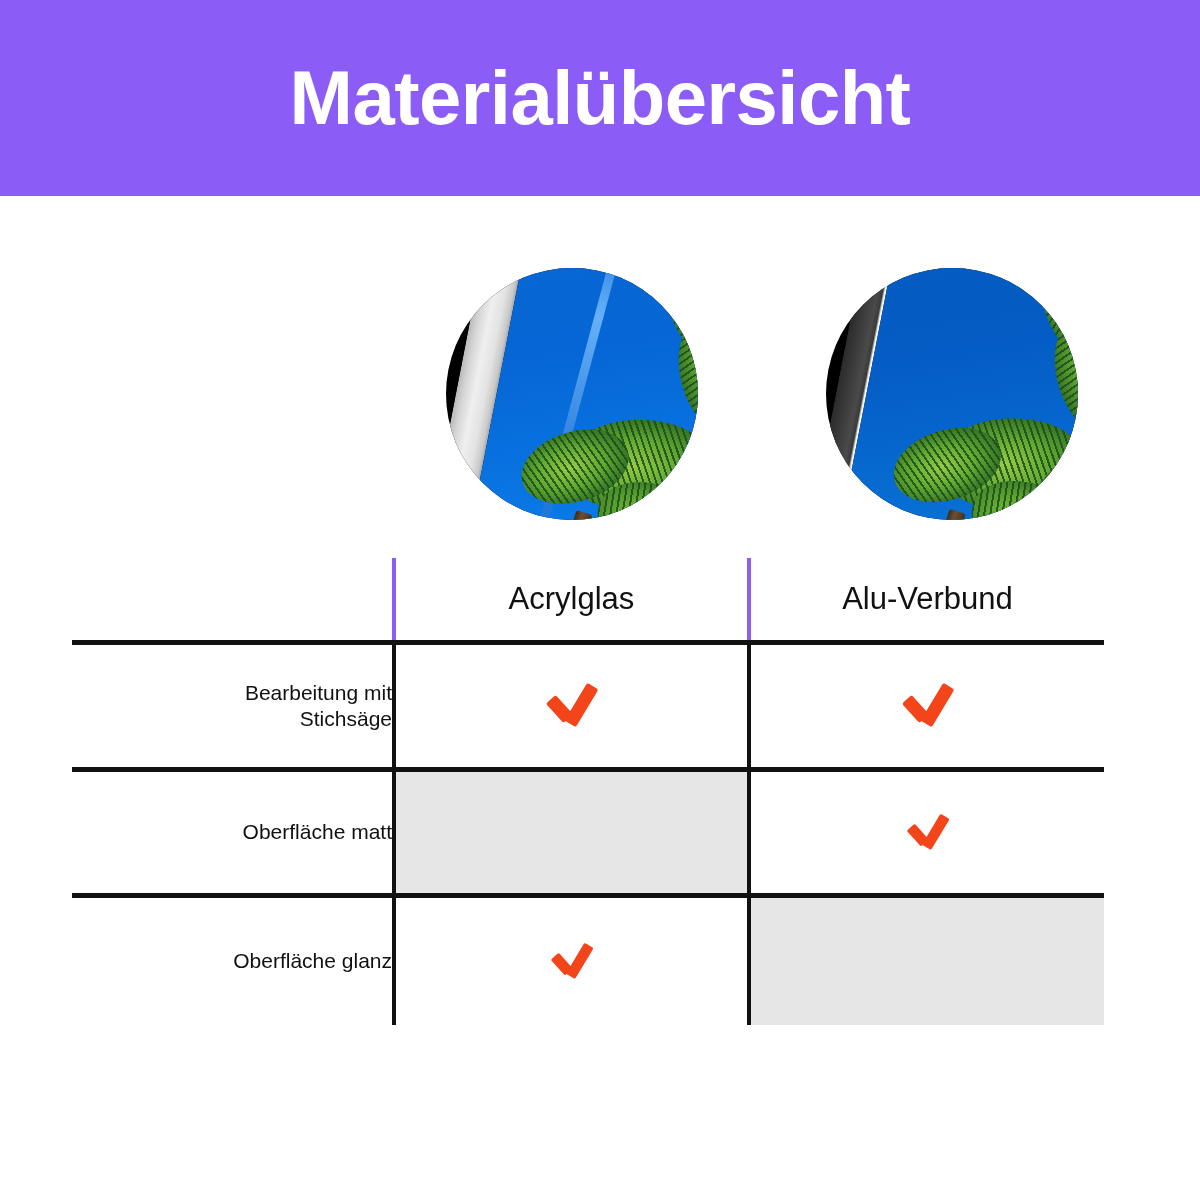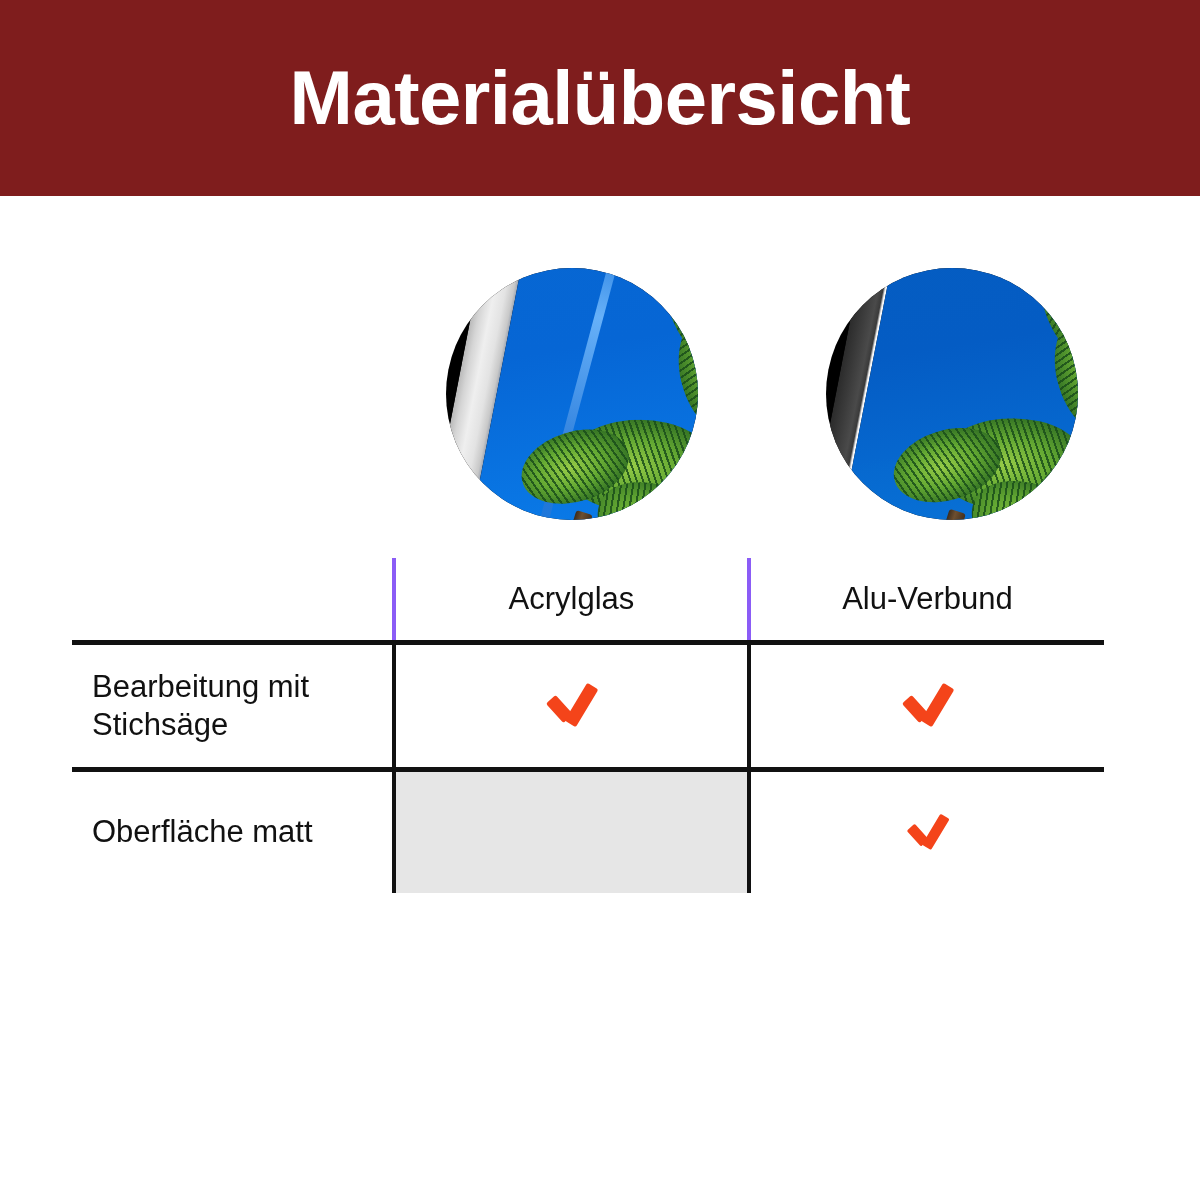--- a/index.html
+++ b/index.html
@@ -17,21 +17,21 @@
     position: relative;
   }
 
   
   .header-band {
     position: absolute;
     left: 0;
     top: 0;
     width: 1200px;
     height: 196px;
-    background: #7f1d1d;
+    background: #8b5cf6;
     display: flex;
     align-items: center;
     justify-content: center;
   }
   .header-title {
     color: #ffffff;
     font-size: 76px;
     font-weight: 700;
     letter-spacing: -0.5px;
     line-height: 1;
@@ -175,23 +175,23 @@
 
   
   .tbl tr.body td {
     border-top: 5px solid #111111;
   }
   .tbl tr.body td.cell {
     border-left: 4px solid #111111;
     height: 121px;
   }
   .tbl tr.body td.rowlabel {
-    text-align: left;
+    text-align: right;
     padding-left: 20px;
-    font-size: 31px;
+    font-size: 21px;
     line-height: 1.24;
     color: #111111;
   }
   .tbl tr.body.r1 td.cell { height: 122px; }
   .tbl tr.body.r3 td.cell { height: 127px; }
 
   .cell.filled { background: #e6e6e6; }
 
   
   .check {
@@ -302,16 +302,25 @@
     <tr class="body r2">
       <td class="rowlabel">
         <span>Oberfläche matt</span>
       </td>
       <td class="cell filled"></td>
       <td class="cell">
         <span class="check small"></span>
       </td>
     </tr>
 
+    <tr class="body r3">
+      <td class="rowlabel">
+        <span>Oberfläche glanz</span>
+      </td>
+      <td class="cell">
+        <span class="check small"></span>
+      </td>
+      <td class="cell filled"></td>
+    </tr>
 
   </tbody>
     </table>
 </div>
 
 </body></html>

